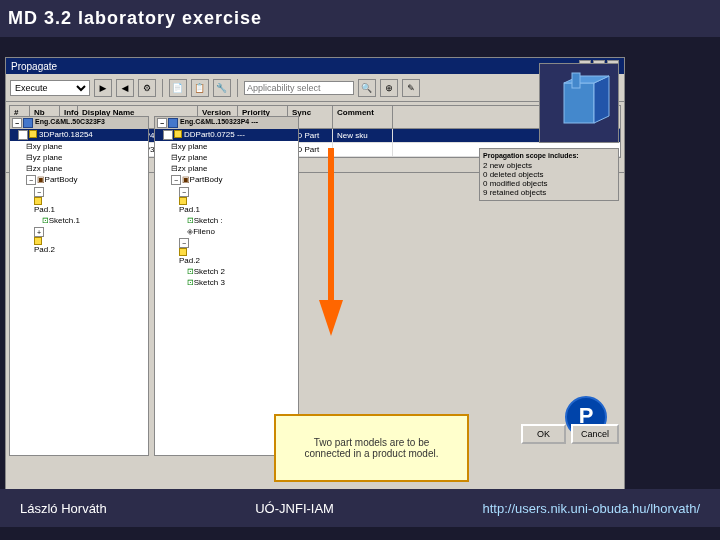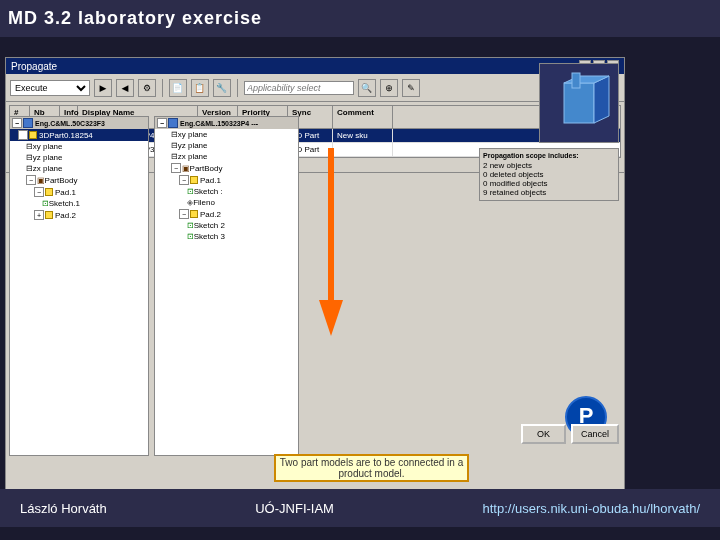--- a/index.html
+++ b/index.html
@@ -117,21 +117,20 @@
       background: #888;
       margin: 0 2px;
     }
 
     .toolbar-input {
       background: white;
       border: 1px solid #888;
       font-size: 9px;
       padding: 1px 2px;
       width: 110px;
-      font-style: italic;
     }
 
     
     .table-area {
       background: white;
       margin: 3px;
       border: 1px solid #888;
       font-size: 9px;
     }
 
@@ -174,21 +173,21 @@
       width: 140px;
       height: 340px;
       background: white;
       border: 1px solid #888;
       font-size: 8px;
       overflow: hidden;
     }
 
     .tree-item {
       display: flex;
-      align-items: center;
+      align-items: flex-start;
       padding: 1px 2px;
       cursor: pointer;
     }
 
     .tree-item.selected {
       background: #0a246a;
       color: white;
     }
 
     .expand-btn {
@@ -313,21 +312,21 @@
       display: inline-block;
       width: 8px;
       height: 8px;
       background: #ffdd44;
       border: 1px solid #aa8800;
       margin-right: 2px;
     }
 
     .indent1 { padding-left: 8px; }
     .indent2 { padding-left: 16px; }
-    .indent3 { padding-left: 24px; }
+    .indent3 { padding-left: 24px; flex-direction: column; }
     .indent4 { padding-left: 32px; }
   </style>
 </head>
 <body>
 
 <div class="title-bar">
   <span>MD 3.2 laboratory exercise</span>
 </div>
 
 <div class="main-content">
@@ -443,20 +442,25 @@
           <span> Pad.2</span>
         </div>
       </div>
 
       <div class="tree-panel2">
         <div class="tree-item" style="background:#c8c4bc; font-weight:bold;">
           <span class="expand-btn">−</span>
           <span class="part-icon-blue"></span>
           <span style="font-size:7px;">Eng.C&amp;ML.150323P4 ---</span>
         </div>
+        <div class="tree-item selected indent1">
+          <span class="expand-btn" style="color:white;">−</span>
+          <span class="part-icon-small"></span>
+          <span style="color:white; font-size:8px;">DDPart0.0725 ---</span>
+        </div>
         <div class="tree-item indent2">
           <span>⊟</span>
           <span> xy plane</span>
         </div>
         <div class="tree-item indent2">
           <span>⊟</span>
           <span> yz plane</span>
         </div>
         <div class="tree-item indent2">
           <span>⊟</span>
@@ -530,21 +534,21 @@
 
         <defs>
           <marker id="arrowhead" markerWidth="6" markerHeight="4" refX="3" refY="2" orient="auto">
             <polygon points="0 0, 6 2, 0 4" fill="#ff6600"></polygon>
           </marker>
         </defs>
 
         <line x1="325" y1="90" x2="325" y2="260" stroke="#ff6600" stroke-width="6" marker-end="url(#arrowhead)"></line>
       </svg>
 
-      <div style="position:absolute; bottom:18px; right:155px; width:195px; background:#ffffcc; border:2px solid #cc8800; padding:1px; font-size:10px; text-align:center; color:#333;">
+      <div style="position:absolute; bottom:18px; right:155px; width:195px; background:#ffffcc; border:2px solid #cc8800; padding:21px; font-size:10px; text-align:center; color:#333;">
         <span>Two part models are to be connected in a product model.</span>
       </div>
 
     </div>
   </div>
 
   <div class="footer">
     <span class="footer-text">László Horváth</span>
     <span class="footer-text">UÓ-JNFI-IAM</span>
     <span class="footer-text" style="color:#aaddff;">http://users.nik.uni-obuda.hu/lhorvath/</span>

